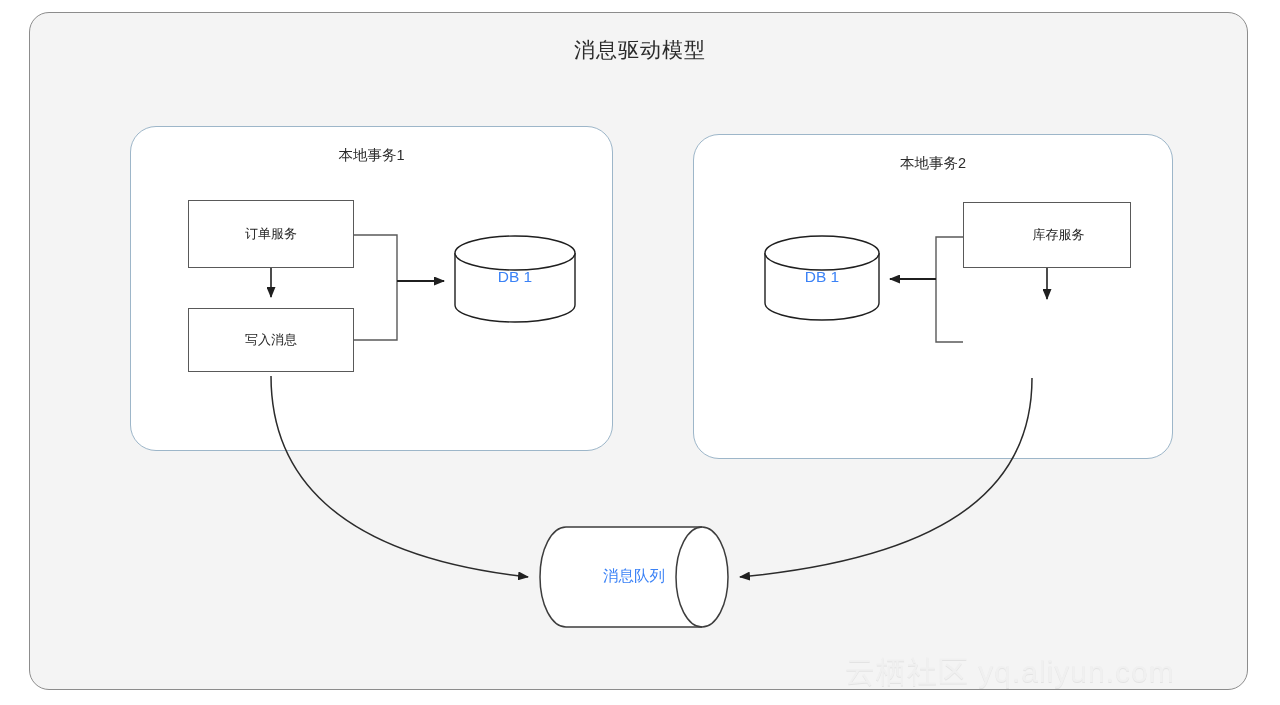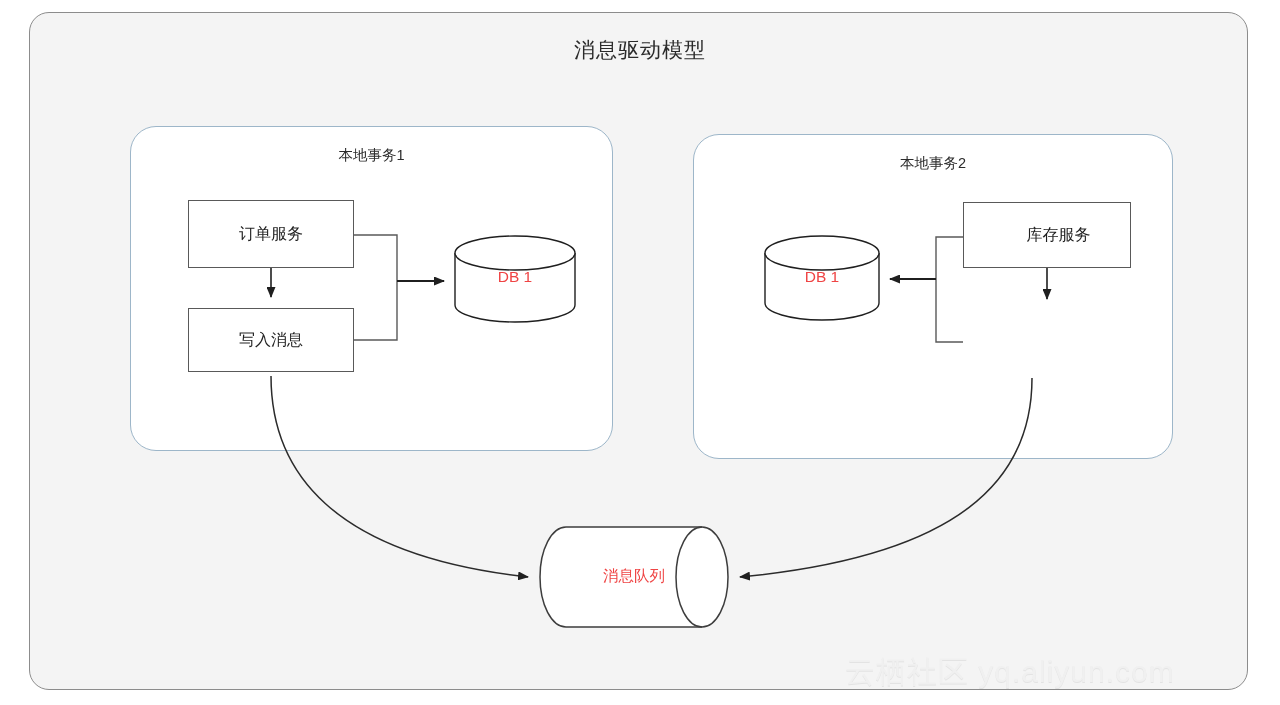--- a/index.html
+++ b/index.html
@@ -60,41 +60,41 @@
   }
   
   .proc-box {
     position: absolute;
     background: #ffffff;
     border: 1.3px solid #595959;
     box-sizing: border-box;
     display: flex;
     align-items: center;
     justify-content: center;
-    font-size: 16px;
+    font-size: 13px;
     color: #1f1f1f;
   }
   #box-order   { left: 188px; top: 200px; width: 166px; height: 68px; }
   #box-write   { left: 188px; top: 308px; width: 166px; height: 64px; }
   #box-stock   { left: 963px; top: 202px; width: 168px; height: 66px; padding-left: 23px; }
   #box-read    { left: 963px; top: 310px; width: 168px; height: 68px; }
 
   
   #overlay {
     position: absolute;
     left: 0; top: 0;
     width: 1280px;
     height: 705px;
     pointer-events: none;
   }
   .cyl-label {
     position: absolute;
     text-align: center;
     font-size: 15.5px;
-    color: #ef4444;
+    color: #3b82f6;
   }
   #db1-label  { left: 455px; top: 268px; width: 120px; }
   #db2-label  { left: 765px; top: 268px; width: 114px; }
   #mq-label   { left: 543px; top: 566px; width: 182px; }
 
   
   .watermark {
     position: absolute;
     left: 845px;
     top: 652px;

